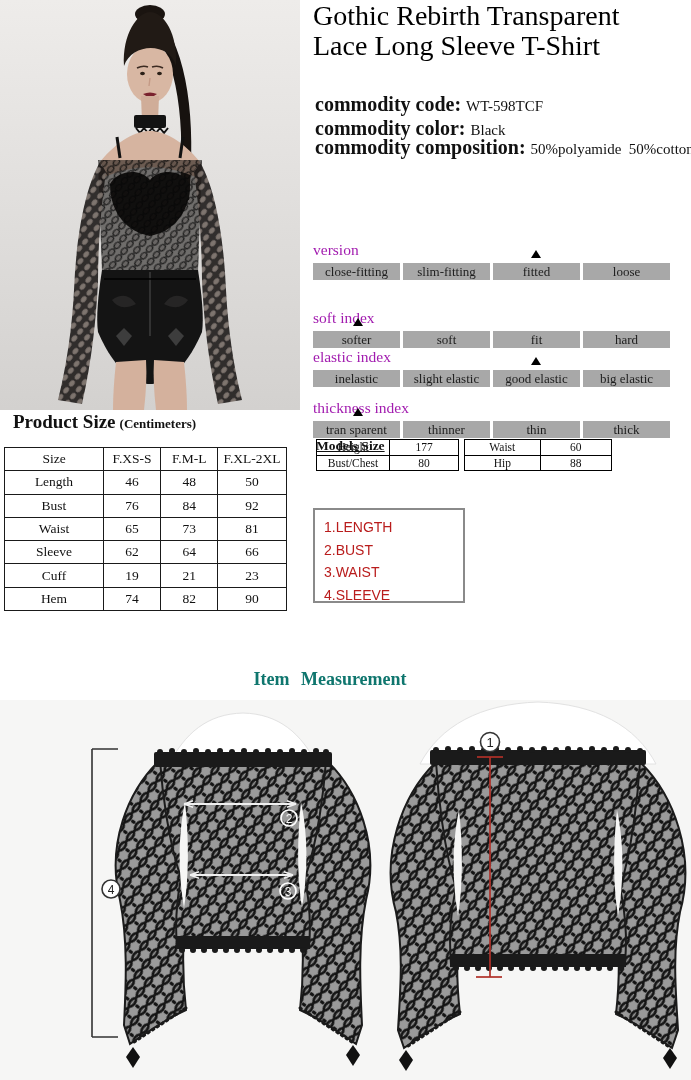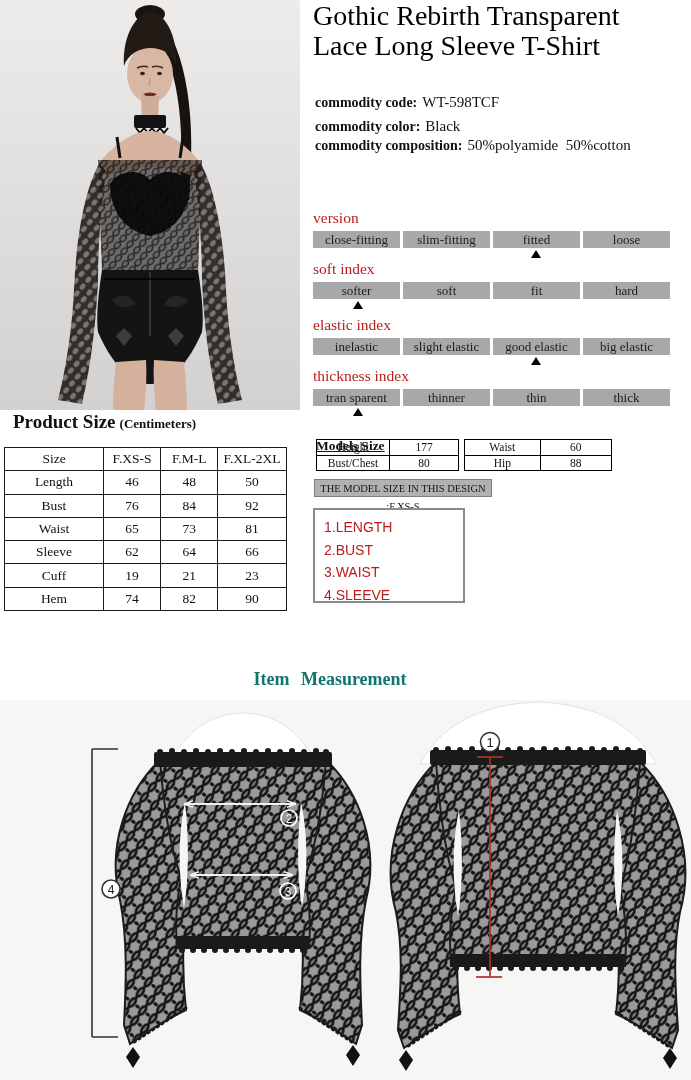--- a/index.html
+++ b/index.html
@@ -6,33 +6,33 @@
   #app{position:relative;width:691px;height:1080px;background:#ffffff;
        font-family:"Liberation Serif",serif;color:#111;overflow:hidden;}
 
   
   .photo{position:absolute;left:0;top:0;width:300px;height:410px;}
 
   
   .title{position:absolute;left:313px;top:1px;width:366px;
          font-size:28px;line-height:30px;color:#000;}
   .info-row{position:absolute;left:315px;white-space:nowrap;}
-  .info-row .label{font-weight:bold;font-size:14px;}
+  .info-row .label{font-weight:bold;font-size:20px;}
   .info-row .value{font-size:15px;margin-left:5px;white-space:pre;}
   .info-code{top:93px;}
   .info-color{top:117px;}
   .info-comp{top:136px;}
 
   
   .idx{position:absolute;left:313px;width:357px;height:50px;}
   .idx-version{top:209px;}
-  .idx-soft{top:260px;}
+  .idx-soft{top:277px;}
   .idx-elastic{top:316px;}
   .idx-thick{top:367px;}
-  .idx-label{font-size:15.5px;color:#b91c1c;margin-bottom:4px;}
+  .idx-label{font-size:15.5px;color:#a21caf;margin-bottom:4px;margin-top:32px;}
   .idx-bars{display:flex;gap:3px;height:17px;}
   .idx-opt{flex:1;background:#a8a8a8;text-align:center;font-size:13px;
            line-height:17px;color:#1d1d1d;}
   .idx-marker{position:absolute;top:41px;width:0;height:0;
               border-left:5px solid transparent;border-right:5px solid transparent;
               border-bottom:8px solid #000;}
   .marker-0{left:calc(12.5% - 5px);}
   .marker-2{left:calc(62.5% - 5px);}
 
   
@@ -251,21 +251,20 @@
         <tr>
       <td class="c0">Waist</td>
       <td class="c1">60</td>
     </tr>
     <tr>
       <td class="c0">Hip</td>
       <td class="c1">88</td>
     </tr>
   </tbody>
     </table>
-  <div class="ms-note">THE MODEL SIZE IN THIS DESIGN :F.XS-S</div>
 
   <div class="legend">
     <div>1.LENGTH</div>
     <div>2.BUST</div>
     <div>3.WAIST</div>
     <div>4.SLEEVE</div>
   </div>
 
   <div class="imeas">Item Measurement</div>
 

